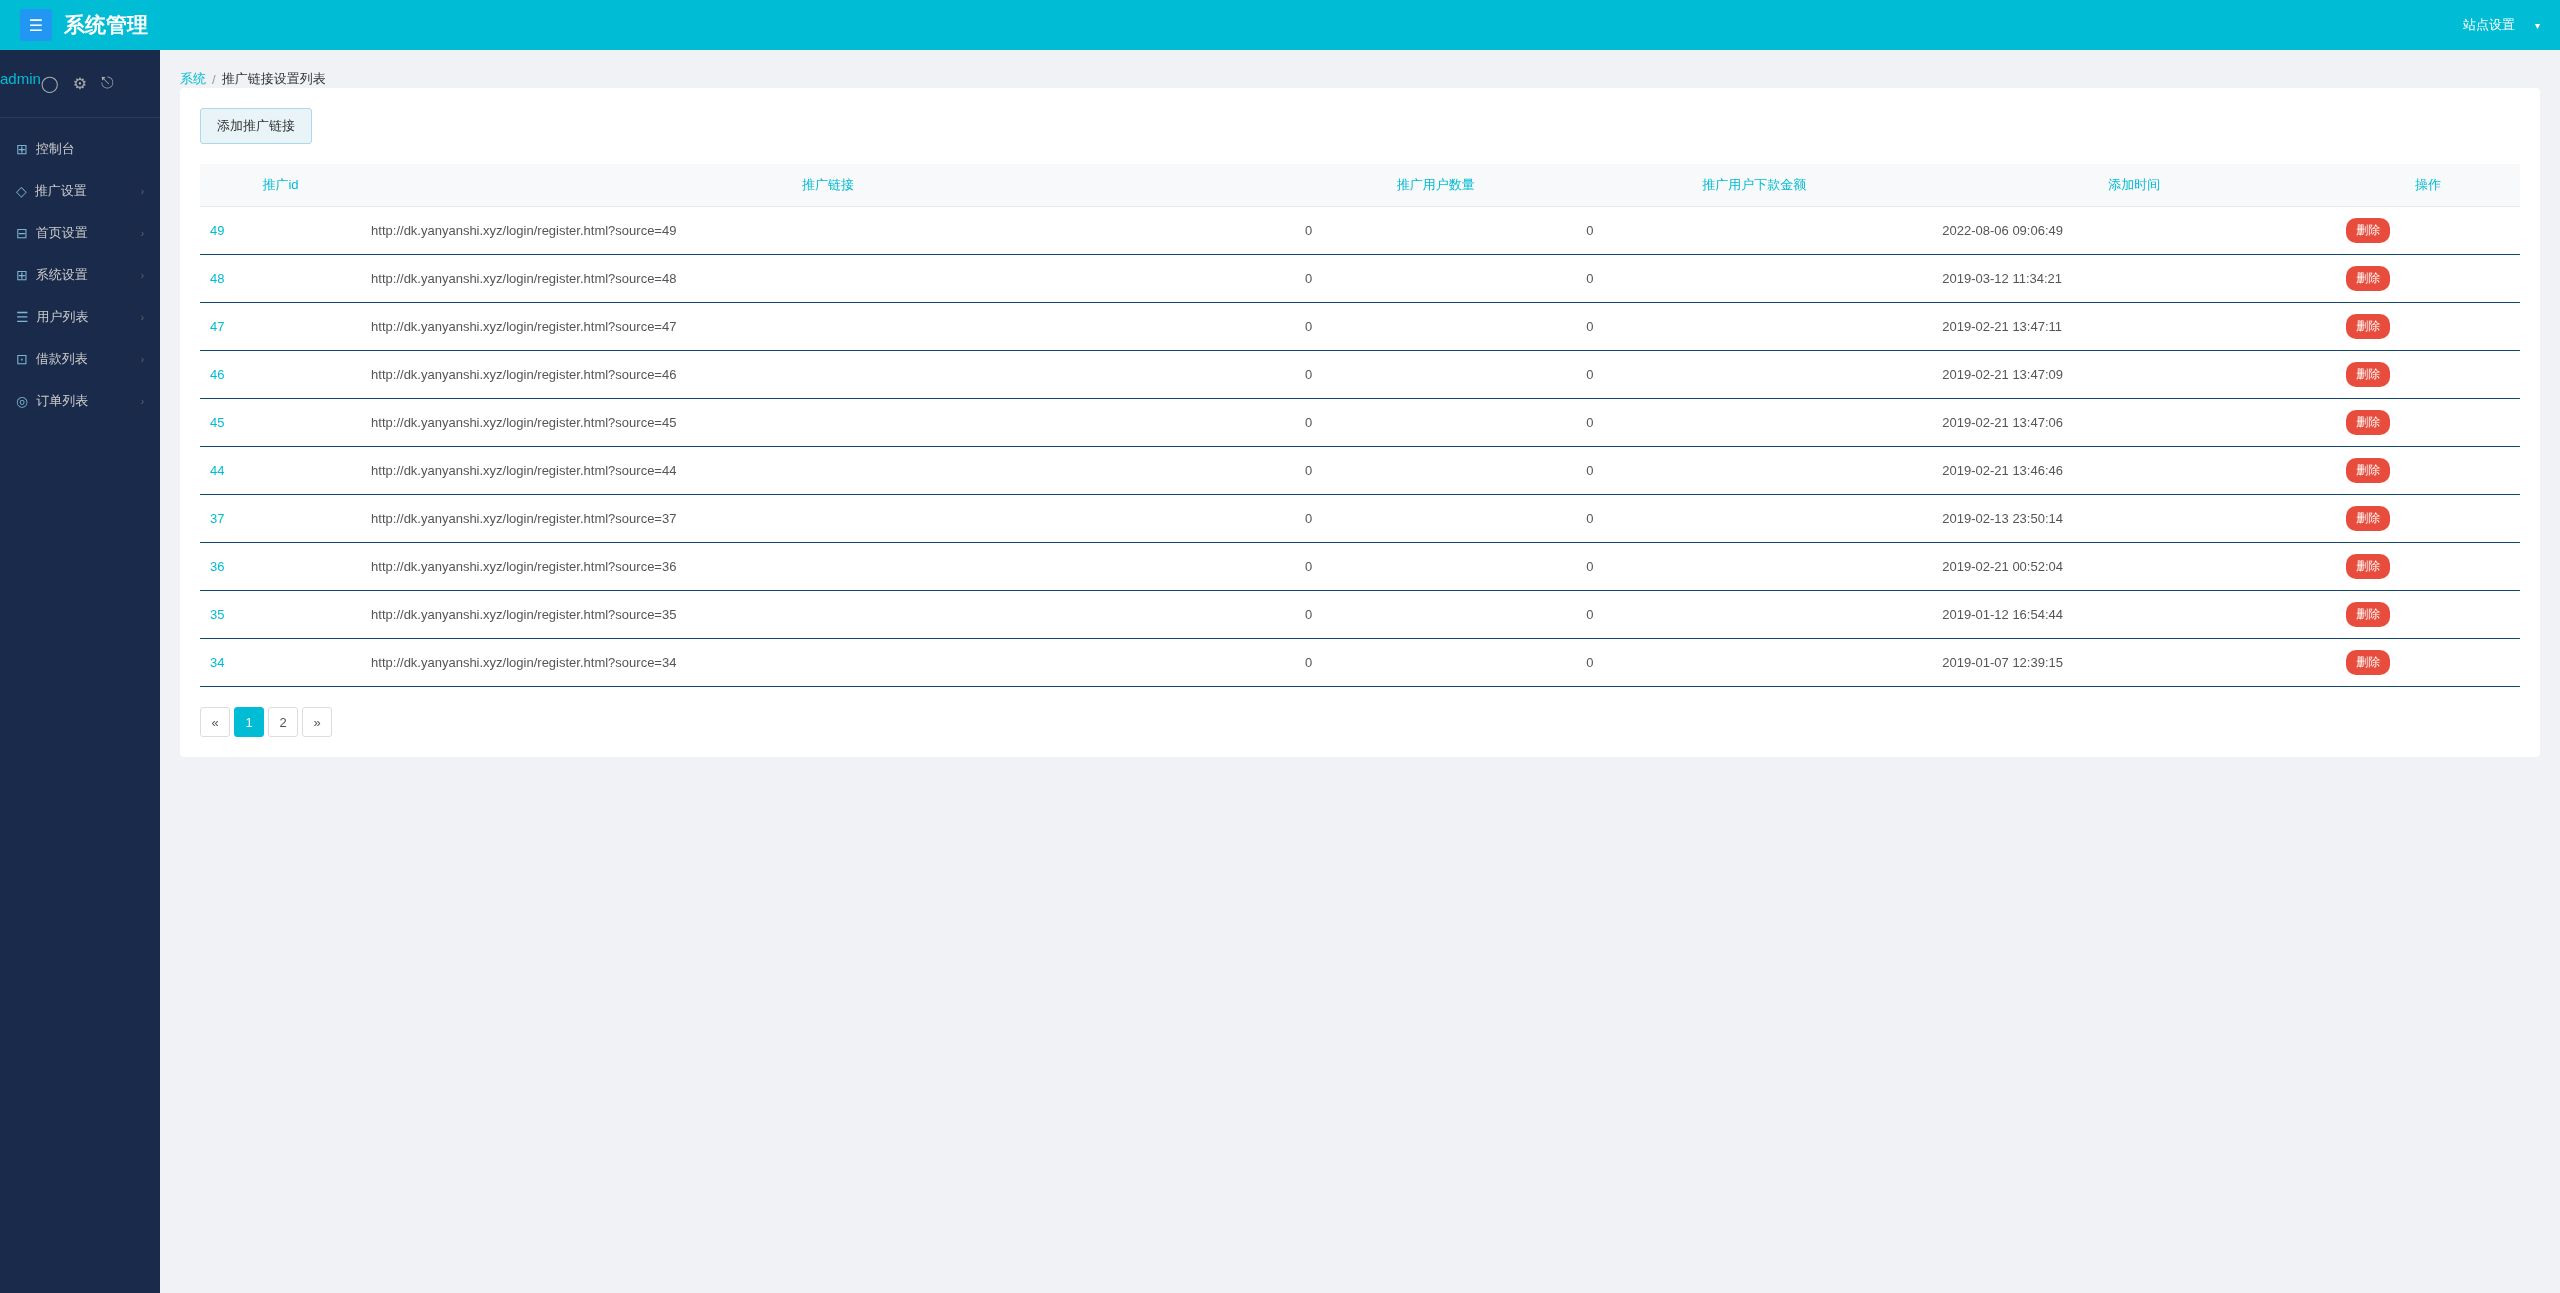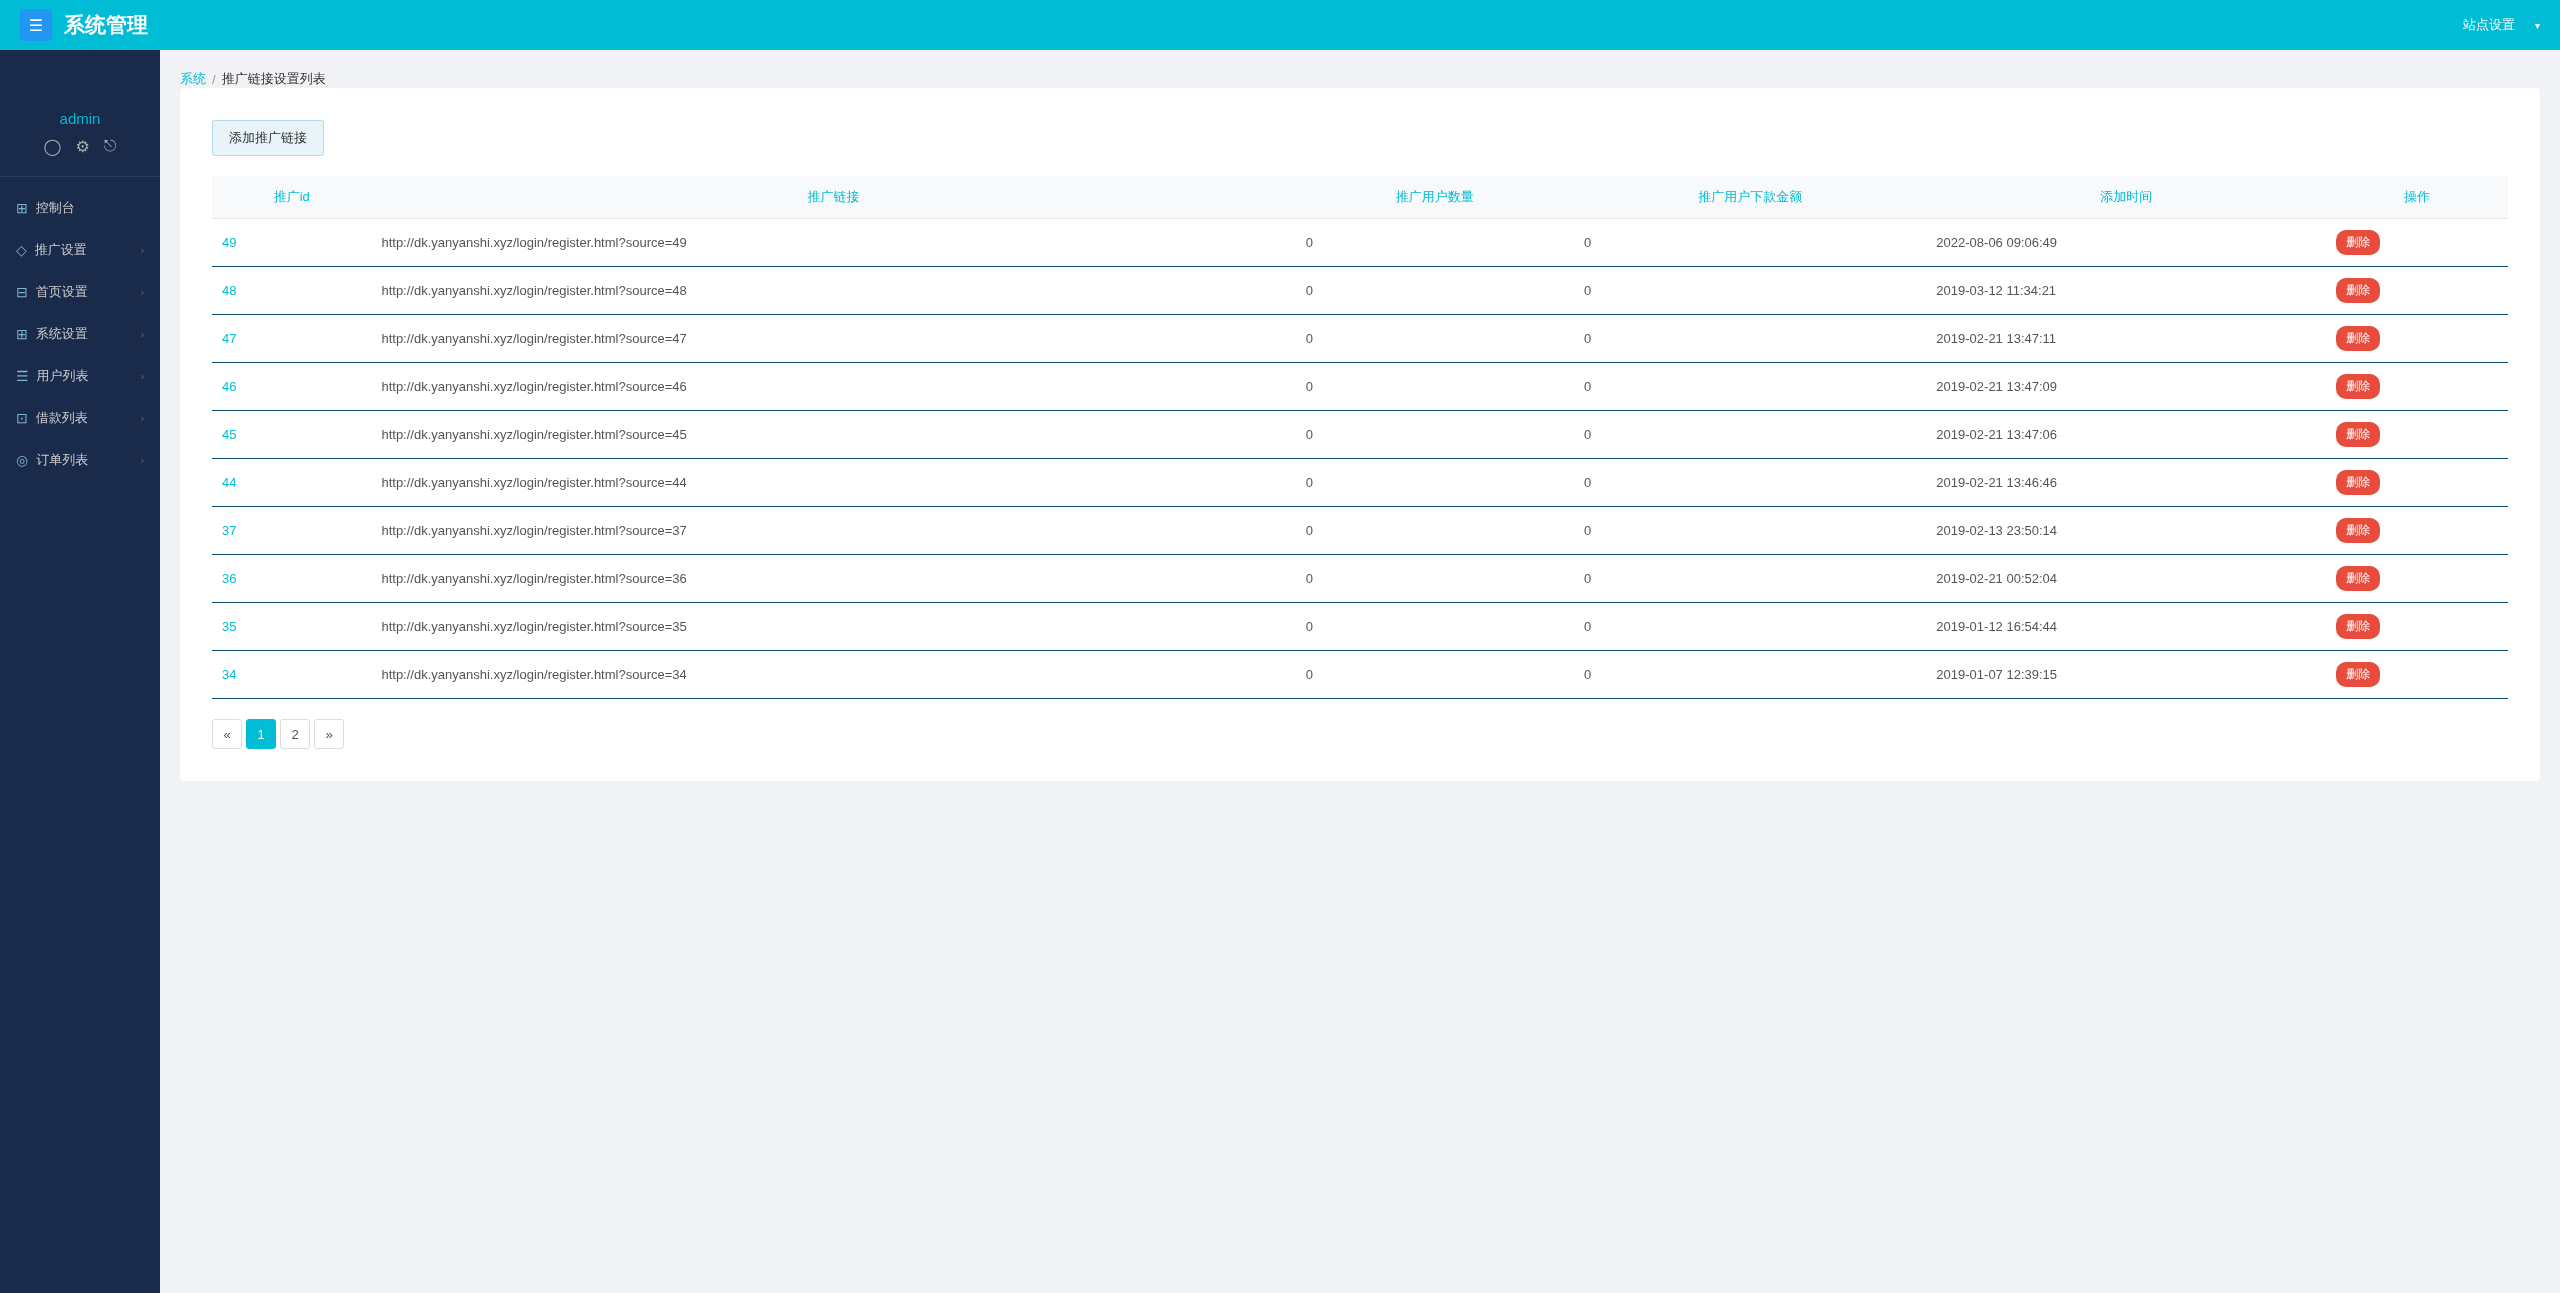--- a/index.html
+++ b/index.html
@@ -12,39 +12,39 @@
     .top-bar-title { color: #fff; font-size: 21px; font-weight: bold; }
     .menu-icon-btn { background: #2196f3; border: none; color: #fff; width: 32px; height: 32px; border-radius: 3px; cursor: pointer; display: flex; align-items: center; justify-content: center; font-size: 16px; }
     .top-bar-right { display: flex; align-items: center; gap: 20px; color: #fff; font-size: 13px; cursor: pointer; }
     .top-bar-right span { color: #fff; }
     .top-bar-right .chevron { font-size: 10px; }
 
     .main-layout { display: flex; flex: 1; }
 
     
     .sidebar { width: 160px; background: #1a2a4a; color: #fff; display: flex; flex-direction: column; flex-shrink: 0; min-height: calc(100vh - 50px); }
-    .sidebar-user { padding: 20px 0 10px; display: flex; flex-direction: column; align-items: center; margin-top: 40px; }
+    .sidebar-user { padding: 20px 0 10px; display: flex; flex-direction: row; align-items: center; }
     .sidebar-username { color: #00bcd4; font-size: 15px; margin-bottom: 10px; }
     .sidebar-icons { display: flex; gap: 14px; }
     .sidebar-icon { color: #aaa; font-size: 16px; cursor: pointer; }
     .sidebar-divider { height: 1px; background: #2a3a5a; margin: 10px 0; }
     .sidebar-nav { flex: 1; }
     .sidebar-item { display: flex; align-items: center; justify-content: space-between; padding: 12px 16px; cursor: pointer; color: #ccc; font-size: 13px; transition: background 0.2s; }
     .sidebar-item-left { display: flex; align-items: center; gap: 8px; }
     .sidebar-item-icon { font-size: 14px; color: #7eb3d4; }
     .sidebar-item-arrow { font-size: 10px; color: #666; }
 
     
     .content-area { flex: 1; padding: 20px; background: #f0f2f5; }
     .breadcrumb { display: flex; align-items: center; gap: 6px; font-size: 13px; color: #666; }
     .breadcrumb a { color: #00bcd4; text-decoration: none; cursor: pointer; }
     .breadcrumb-sep { color: #999; }
     .breadcrumb-current { color: #333; }
 
-    .content-card { background: #fff; border-radius: 4px; padding: 32px; }
+    .content-card { background: #fff; border-radius: 4px; padding: 20px; }
     .add-btn { background: #e8f4f8; border: 1px solid #b0d8e8; color: #333; padding: 8px 16px; border-radius: 3px; cursor: pointer; font-size: 13px; margin-bottom: 20px; }
 
     
     table { width: 100%; border-collapse: collapse; font-size: 13px; }
     thead tr { background: #f8f9fa; }
     thead th { padding: 12px 10px; text-align: center; color: #00bcd4; font-weight: normal; border-bottom: 1px solid #e8e8e8; white-space: nowrap; }
     tbody tr { border-bottom: 1px solid #0c4a6e; }
     tbody td { padding: 11px 10px; color: #555; vertical-align: middle; }
     .td-id { color: #00bcd4; cursor: pointer; }
     .td-link { color: #555; }

